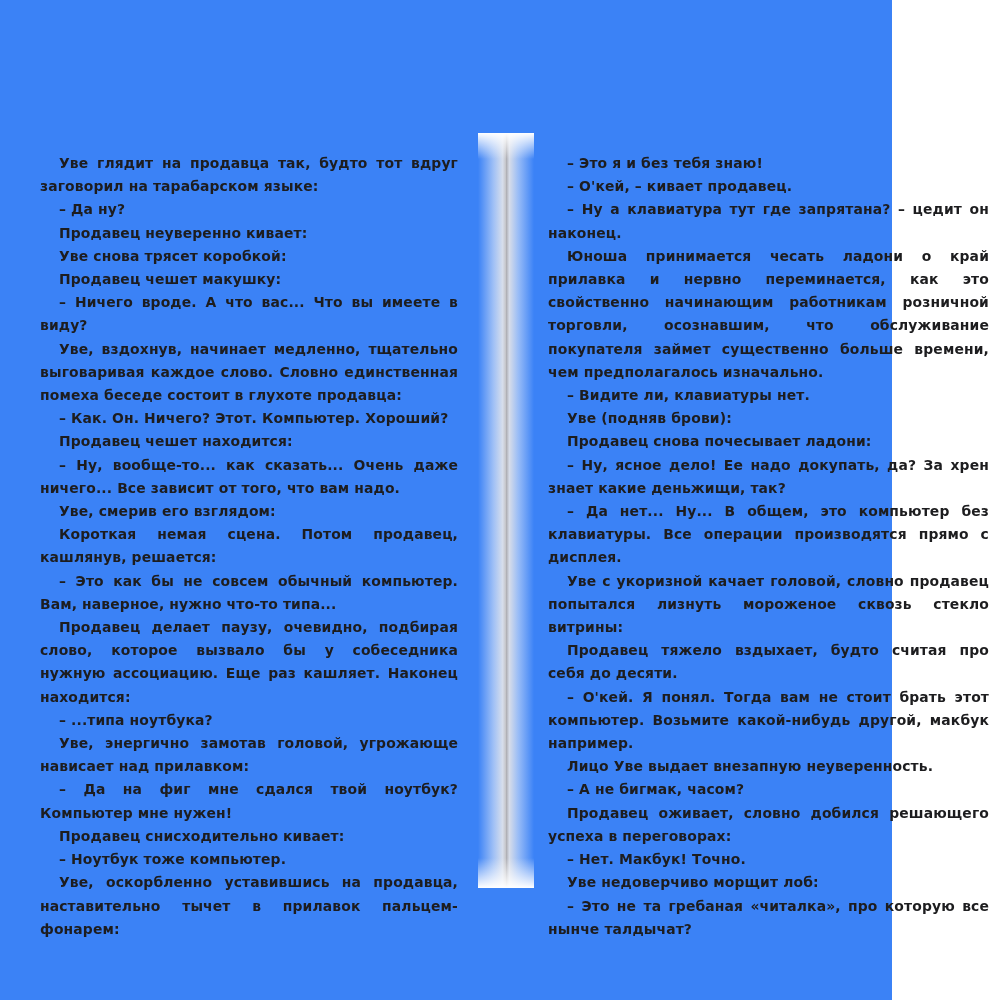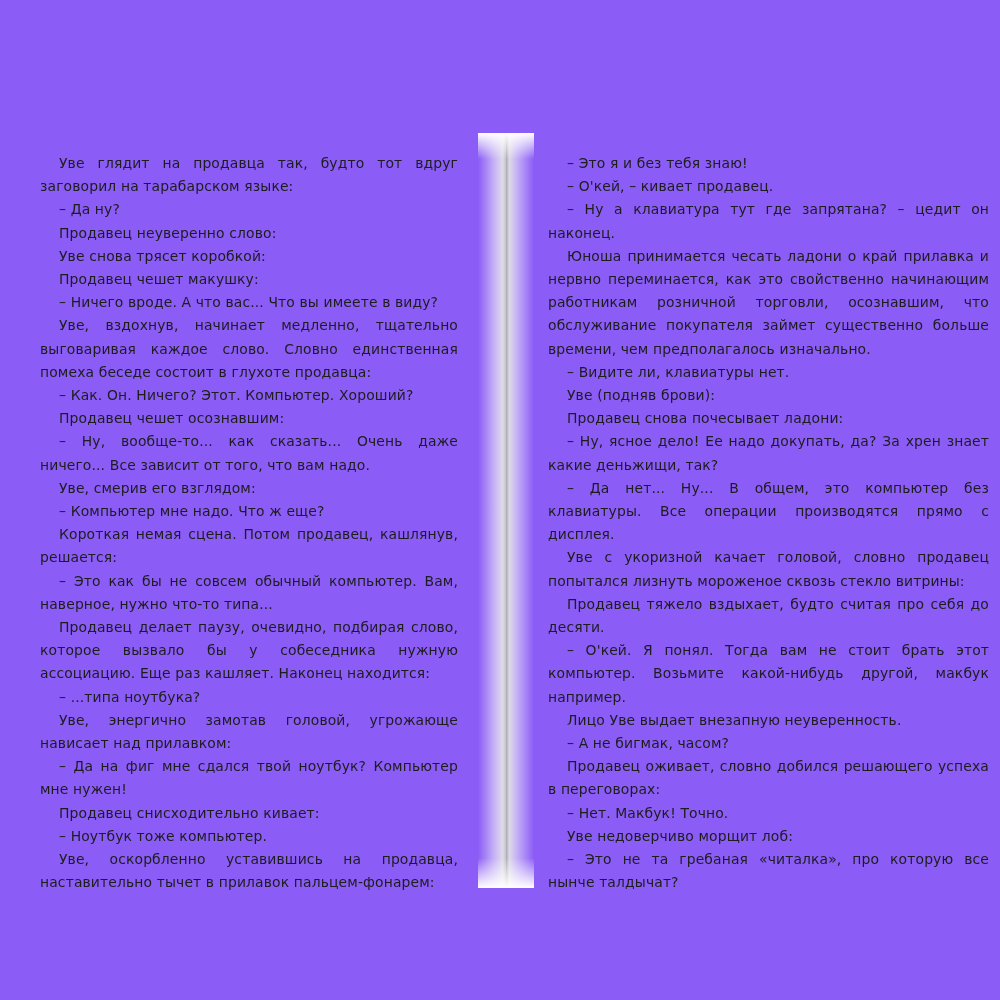--- a/index.html
+++ b/index.html
@@ -10,23 +10,24 @@
   }
   body {
     width: 1000px;
     height: 1000px;
     overflow: hidden;
     font-family: "DejaVu Sans", "Liberation Sans", sans-serif;
   }
 
   .book-spread {
     position: relative;
-    width: 1000px;
+    width: 892px;
     height: 1000px;
-    background: #8b5cf6;
+    background: #3b82f6;
+    font-weight: bold;
   }
 
   
   .gutter {
     position: absolute;
     left: 478px;
     top: 133px;
     width: 56px;
     height: 755px;
     background: linear-gradient(to right,
@@ -88,30 +89,29 @@
 
 <div class="book-spread">
 
   <div class="gutter"></div>
   <div class="gutter-fade-top"></div>
   <div class="gutter-fade-bottom"></div>
 
   <div class="page page-left" id="left-page">
       <p class="ind">Уве глядит на продавца так, будто тот вдруг заговорил на тарабарском языке:</p>
       <p class="ind">– Да ну?</p>
-      <p class="ind">Продавец неуверенно слово:</p>
+      <p class="ind">Продавец неуверенно кивает:</p>
       <p class="ind">Уве снова трясет коробкой:</p>
       <p class="ind">Продавец чешет макушку:</p>
       <p class="ind">– Ничего вроде. А что вас... Что вы имеете в виду?</p>
       <p class="ind">Уве, вздохнув, начинает медленно, тщательно выговаривая каждое слово. Словно единственная помеха беседе состоит в глухоте продавца:</p>
       <p class="ind">– Как. Он. Ничего? Этот. Компьютер. Хороший?</p>
-      <p class="ind">Продавец чешет осознавшим:</p>
+      <p class="ind">Продавец чешет находится:</p>
       <p class="ind">– Ну, вообще-то... как сказать... Очень даже ничего... Все зависит от того, что вам надо.</p>
       <p class="ind">Уве, смерив его взглядом:</p>
-      <p class="ind">– Компьютер мне надо. Что ж еще?</p>
       <p class="ind">Короткая немая сцена. Потом продавец, кашлянув, решается:</p>
       <p class="ind">– Это как бы не совсем обычный компьютер. Вам, наверное, нужно что-то типа...</p>
       <p class="ind">Продавец делает паузу, очевидно, подбирая слово, которое вызвало бы у собеседника нужную ассоциацию. Еще раз кашляет. Наконец находится:</p>
       <p class="ind">– ...типа ноутбука?</p>
       <p class="ind">Уве, энергично замотав головой, угрожающе нависает над прилавком:</p>
       <p class="ind">– Да на фиг мне сдался твой ноутбук? Компьютер мне нужен!</p>
       <p class="ind">Продавец снисходительно кивает:</p>
       <p class="ind">– Ноутбук тоже компьютер.</p>
       <p class="ind">Уве, оскорбленно уставившись на продавца, наставительно тычет в прилавок пальцем-фонарем:</p>
     </div>

